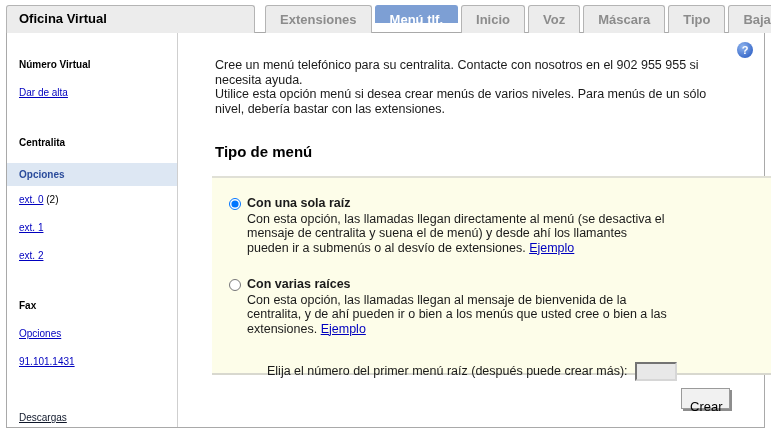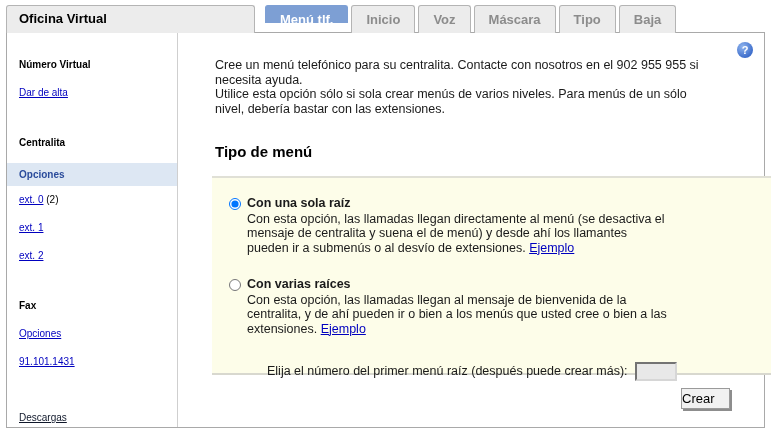--- a/index.html
+++ b/index.html
@@ -73,31 +73,32 @@
   .elija-row input {
     width:42px; height:19px; margin-left:4px; vertical-align:middle;
     background:#e8e8e8; border:2px solid; border-color:#737373 #d6d6d6 #d6d6d6 #737373;
     font-size:12px;
   }
 
   .create-btn {
     position:absolute; right:34px; top:355px; width:49px; height:21px;
     background:#f1f1f1; border:1px solid #9a9a9a; box-shadow:2px 2px 0 #8d8d8d;
     font-family:"Liberation Sans", sans-serif; font-size:13px; color:#000;
-    text-align:left; line-height:19px; cursor:pointer; padding:0;
+    text-align:right; line-height:19px; cursor:pointer; padding:8px;
   }
 </style>
 </head>
 <body>
 
 <div class="page">
 
   <div class="tabbar">
     <div class="title-tab">Oficina Virtual</div>
     <div class="tabs">
+      <div class="tab">Extensiones</div>
       <div class="tab active">Menú tlf.</div>
       <div class="tab">Inicio</div>
       <div class="tab">Voz</div>
       <div class="tab">Máscara</div>
       <div class="tab">Tipo</div>
       <div class="tab">Baja</div>
     </div>
   </div>
 
   <div class="content">
@@ -134,21 +135,21 @@
         <a href="#">Descargas</a>
       </div>
     </div>
 
     <div class="main">
       <div class="help-icon">?</div>
 
       <div class="intro">
         <div>Cree un menú telefónico para su centralita. Contacte con nosotros en el 902 955 955 si</div>
         <div>necesita ayuda.</div>
-        <div>Utilice esta opción sólo si sola crear menús de varios niveles. Para menús de un sólo</div>
+        <div>Utilice esta opción menú si desea crear menús de varios niveles. Para menús de un sólo</div>
         <div>nivel, debería bastar con las extensiones.</div>
       </div>
 
       <div class="section-title">Tipo de menú</div>
 
       <div class="option-panel">
 
         <label class="option">
           <input type="radio" name="menutype" checked="" style="">
           <div class="opt-text">

